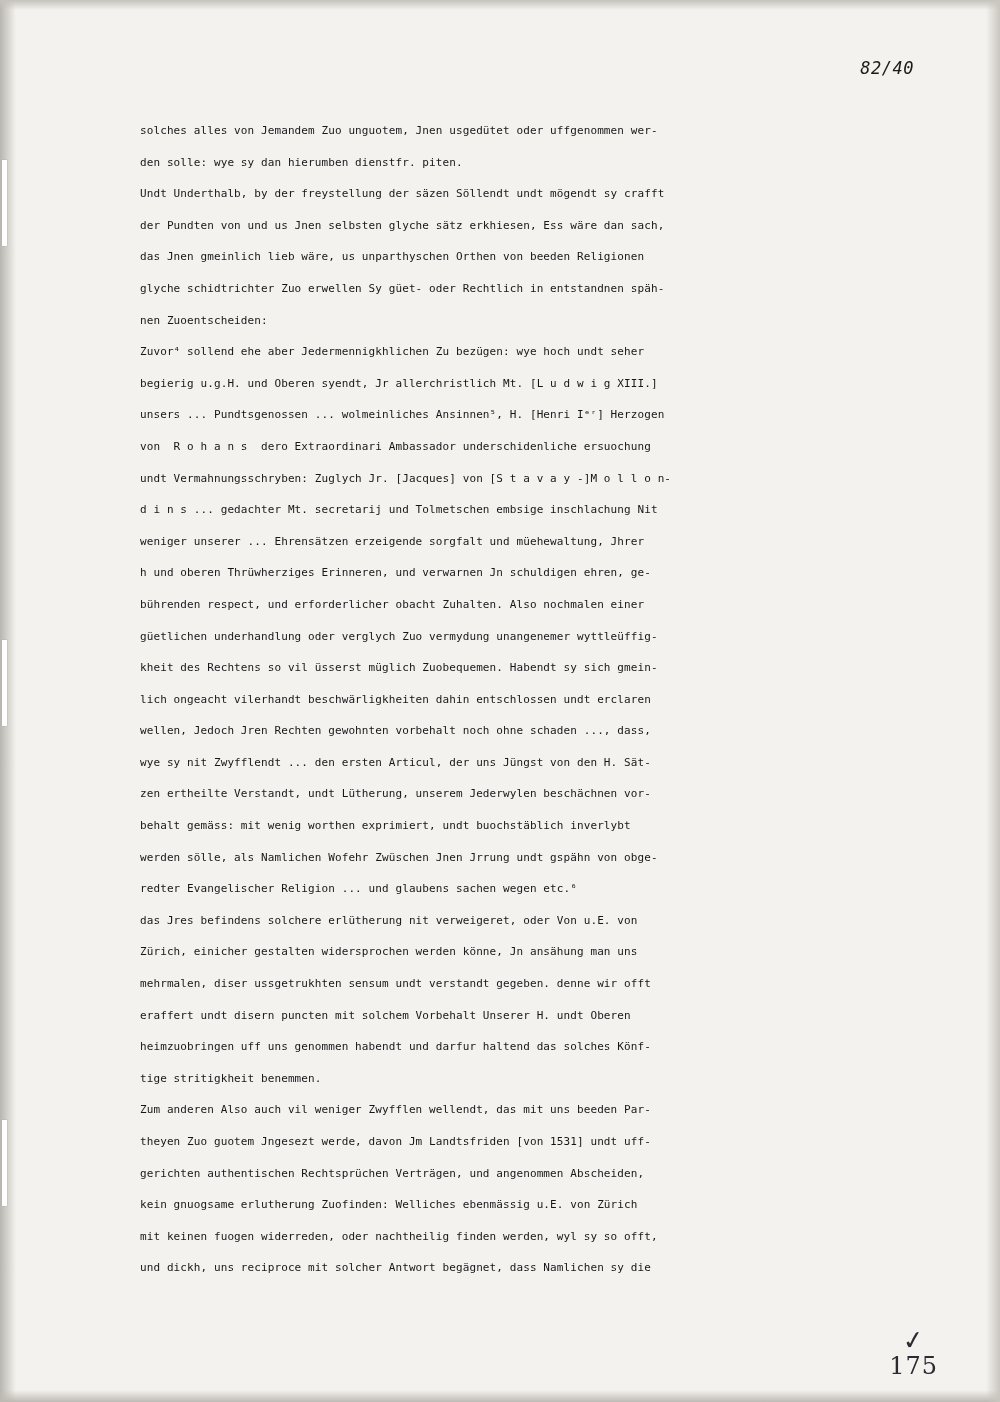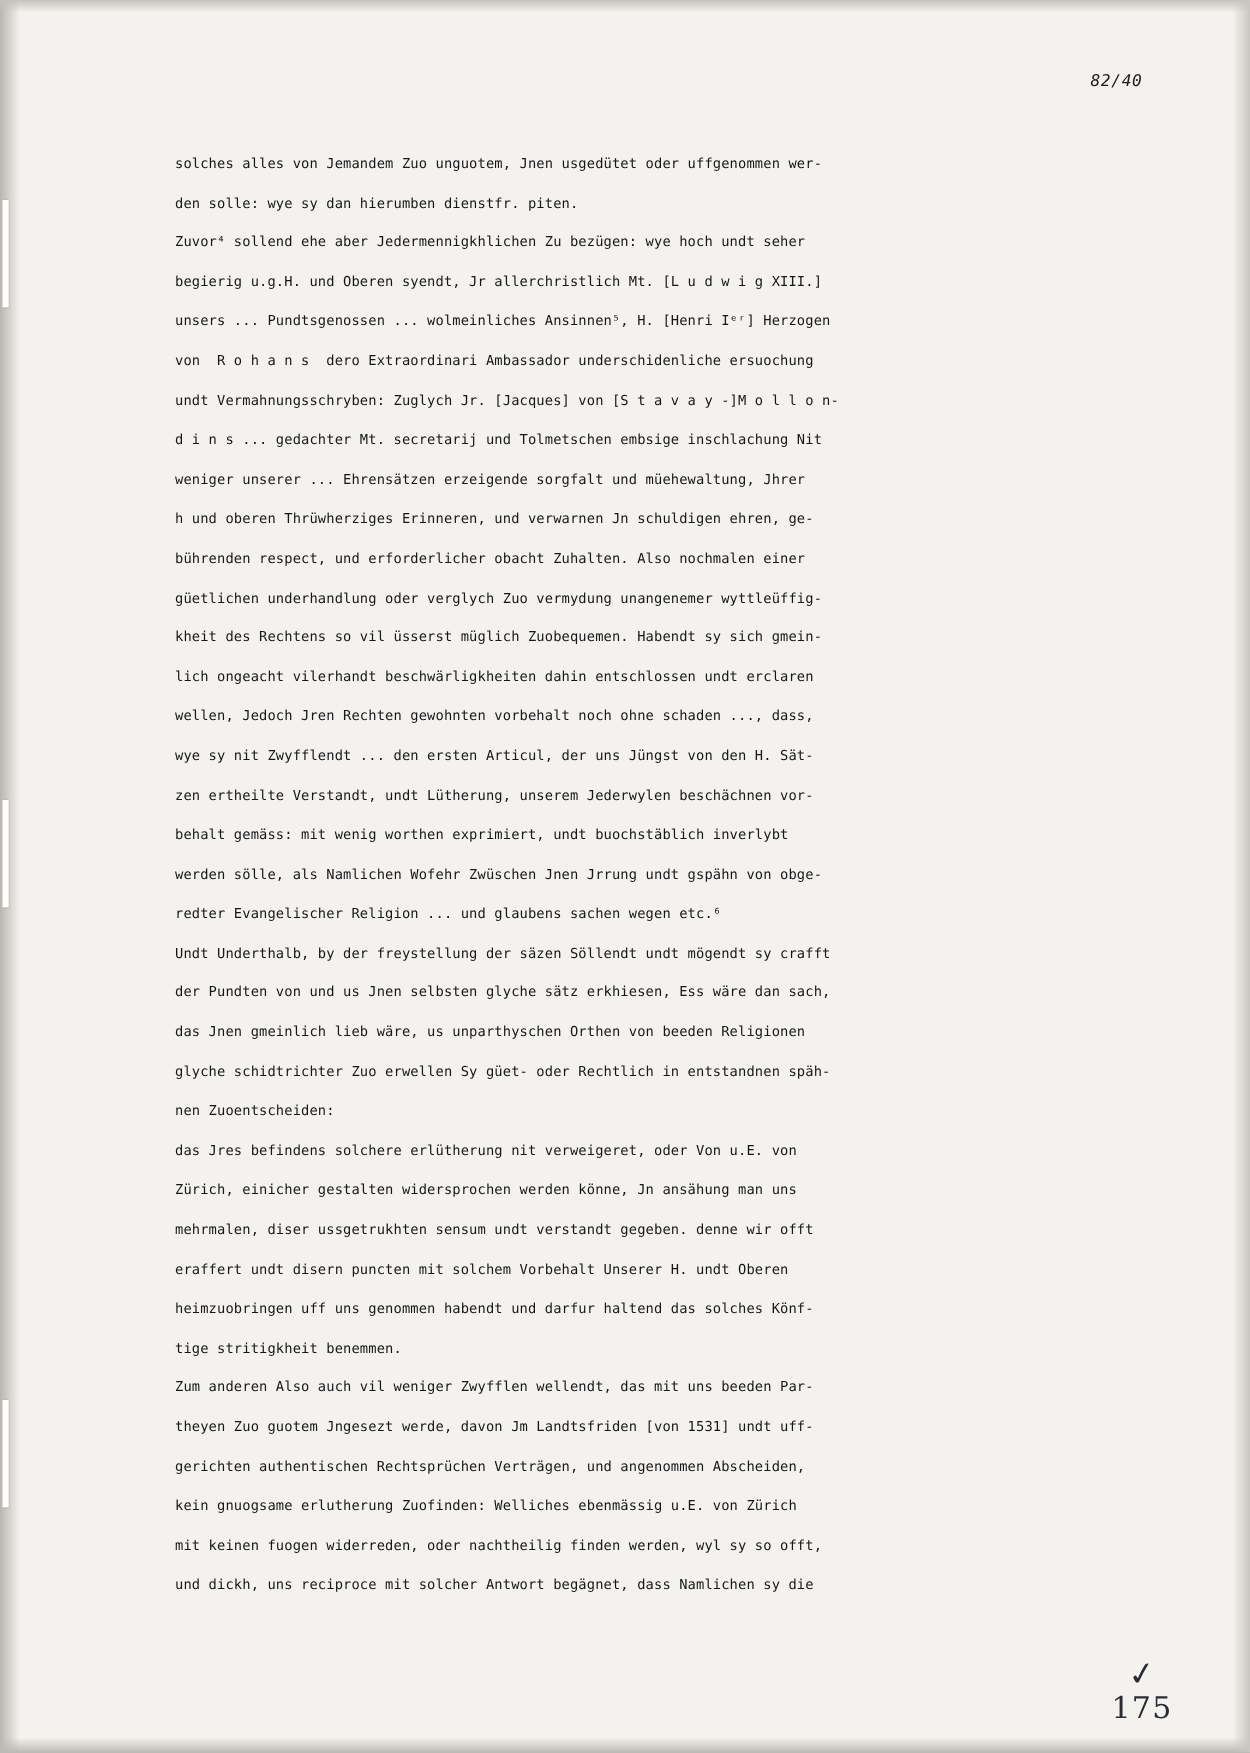--- a/index.html
+++ b/index.html
@@ -54,21 +54,21 @@
   }
   .punch.p1 { top: 160px; }
   .punch.p2 { top: 640px; }
   .punch.p3 { top: 1120px; }
 
   .folio {
     position: absolute;
     top: 58px;
     right: 86px;
     font-style: italic;
-    font-size: 13px;
+    font-size: 17px;
     letter-spacing: 0.5px;
     color: #1b1b1b;
   }
 
   .body-text {
     position: absolute;
     left: 140px;
     top: 115px;
     width: 790px;
     font-size: 11px;
@@ -111,43 +111,43 @@
   <div class="edge-bottom"></div>
   <div class="punch p1"></div>
   <div class="punch p2"></div>
   <div class="punch p3"></div>
 
   <div class="folio">82/40</div>
 
   <div class="body-text">
     <p>solches alles von Jemandem Zuo unguotem, Jnen usgedütet oder uffgenommen wer-
 den solle: wye sy dan hierumben dienstfr. piten.</p>
+    <p>Undt Underthalb, by der freystellung der säzen Söllendt undt mögendt sy crafft
+der Pundten von und us Jnen selbsten glyche sätz erkhiesen, Ess wäre dan sach,
+das Jnen gmeinlich lieb wäre, us unparthyschen Orthen von beeden Religionen
+glyche schidtrichter Zuo erwellen Sy güet- oder Rechtlich in entstandnen späh-
+nen Zuoentscheiden:</p>
     <p>Zuvor⁴ sollend ehe aber Jedermennigkhlichen Zu bezügen: wye hoch undt seher
 begierig u.g.H. und Oberen syendt, Jr allerchristlich Mt. [L u d w i g XIII.]
 unsers ... Pundtsgenossen ... wolmeinliches Ansinnen⁵, H. [Henri Iᵉʳ] Herzogen
 von  R o h a n s  dero Extraordinari Ambassador underschidenliche ersuochung
 undt Vermahnungsschryben: Zuglych Jr. [Jacques] von [S t a v a y -]M o l l o n-
 d i n s ... gedachter Mt. secretarij und Tolmetschen embsige inschlachung Nit
 weniger unserer ... Ehrensätzen erzeigende sorgfalt und müehewaltung, Jhrer
 h und oberen Thrüwherziges Erinneren, und verwarnen Jn schuldigen ehren, ge-
 bührenden respect, und erforderlicher obacht Zuhalten. Also nochmalen einer
 güetlichen underhandlung oder verglych Zuo vermydung unangenemer wyttleüffig-
 kheit des Rechtens so vil üsserst müglich Zuobequemen. Habendt sy sich gmein-
 lich ongeacht vilerhandt beschwärligkheiten dahin entschlossen undt erclaren
 wellen, Jedoch Jren Rechten gewohnten vorbehalt noch ohne schaden ..., dass,
 wye sy nit Zwyfflendt ... den ersten Articul, der uns Jüngst von den H. Sät-
 zen ertheilte Verstandt, undt Lütherung, unserem Jederwylen beschächnen vor-
 behalt gemäss: mit wenig worthen exprimiert, undt buochstäblich inverlybt
 werden sölle, als Namlichen Wofehr Zwüschen Jnen Jrrung undt gspähn von obge-
 redter Evangelischer Religion ... und glaubens sachen wegen etc.⁶</p>
-    <p>Undt Underthalb, by der freystellung der säzen Söllendt undt mögendt sy crafft
-der Pundten von und us Jnen selbsten glyche sätz erkhiesen, Ess wäre dan sach,
-das Jnen gmeinlich lieb wäre, us unparthyschen Orthen von beeden Religionen
-glyche schidtrichter Zuo erwellen Sy güet- oder Rechtlich in entstandnen späh-
-nen Zuoentscheiden:</p>
     <p>das Jres befindens solchere erlütherung nit verweigeret, oder Von u.E. von
 Zürich, einicher gestalten widersprochen werden könne, Jn ansähung man uns
 mehrmalen, diser ussgetrukhten sensum undt verstandt gegeben. denne wir offt
 eraffert undt disern puncten mit solchem Vorbehalt Unserer H. undt Oberen
 heimzuobringen uff uns genommen habendt und darfur haltend das solches Könf-
 tige stritigkheit benemmen.</p>
     <p>Zum anderen Also auch vil weniger Zwyfflen wellendt, das mit uns beeden Par-
 theyen Zuo guotem Jngesezt werde, davon Jm Landtsfriden [von 1531] undt uff-
 gerichten authentischen Rechtsprüchen Verträgen, und angenommen Abscheiden,
 kein gnuogsame erlutherung Zuofinden: Welliches ebenmässig u.E. von Zürich

